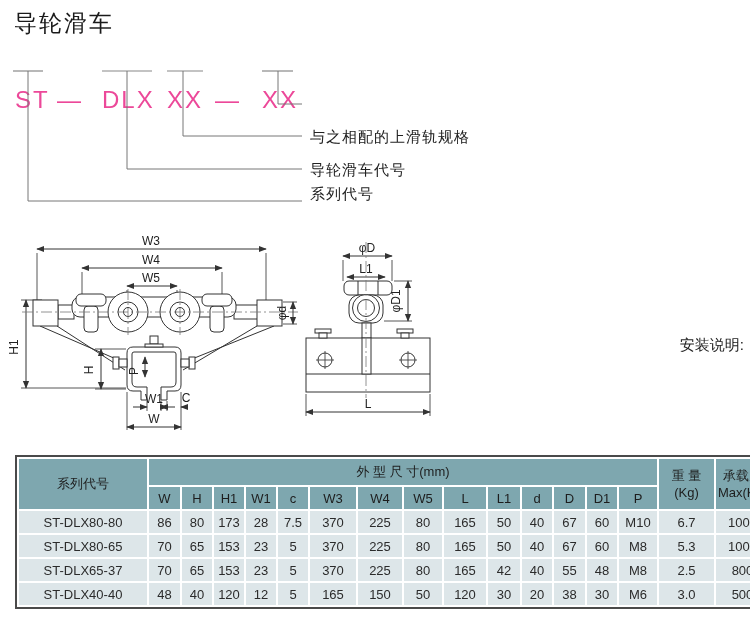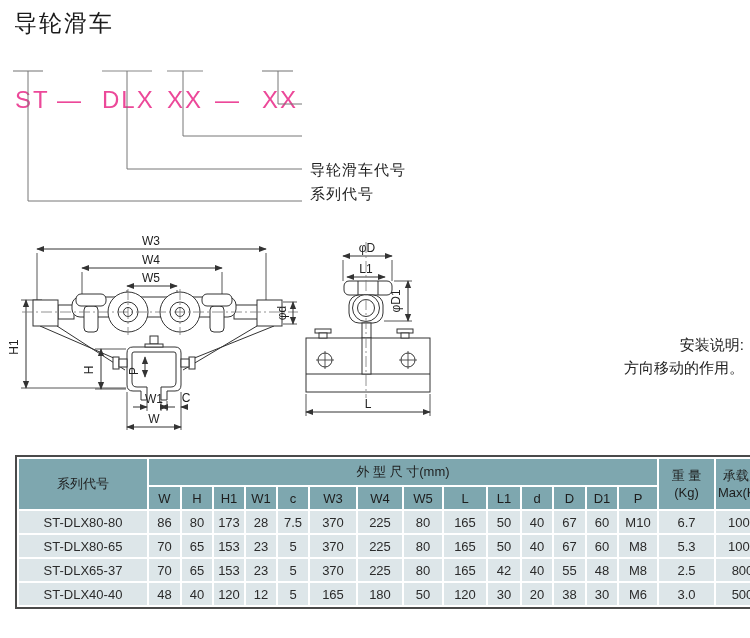--- a/index.html
+++ b/index.html
@@ -53,20 +53,21 @@
       <line x1="262" y1="71" x2="293" y2="71"></line>
     </g>
     <g stroke="#777" stroke-width="1" fill="none">
       <polyline points="28,71 28,201 302,201"></polyline>
       <polyline points="127,71 127,169 302,169"></polyline>
       <polyline points="183,71 183,136 302,136"></polyline>
       <polyline points="278,71 278,104 302,104"></polyline>
     </g>
   </svg>
 
+  <div class="abs code-label" style="top:128px">与之相配的上滑轨规格</div>
   <div class="abs code-label" style="top:161px">导轮滑车代号</div>
   <div class="abs code-label" style="top:185px">系列代号</div>
 
   <svg id="drawing-svg" width="750" height="225" viewBox="0 225 750 225">
     <defs>
       <marker id="ar" viewBox="0 0 10 10" refX="9" refY="5" markerWidth="8" markerHeight="8" orient="auto-start-reverse">
         <path d="M0,1 L10,5 L0,9 z" fill="#333"></path>
       </marker>
     </defs>
 
@@ -202,21 +203,20 @@
 
       <line class="thin" x1="306" y1="394" x2="306" y2="416"></line>
       <line class="thin" x1="430" y1="394" x2="430" y2="416"></line>
       <line class="ln" x1="306" y1="412" x2="430" y2="412" marker-start="url(#ar)" marker-end="url(#ar)"></line>
       <text class="dimtxt" x="368" y="408" text-anchor="middle">L</text>
     </g>
   </svg>
 
   <div id="install-note" class="abs">
     <div>安装说明:</div>
-    <div>方向移动的作用。</div>
   </div>
 
   <div id="spec-table-wrap" class="abs">
     <table class="spec">
       <colgroup>
         <col style="width:128px">
         <col style="width:31px">
           <col style="width:30px">
           <col style="width:30px">
           <col style="width:30px">
@@ -320,21 +320,21 @@
         <td class="dt">800</td>
       </tr>
       <tr class="rowd">
         <td class="dt">ST-DLX40-40</td>
         <td class="dt">48</td>
         <td class="dt">40</td>
         <td class="dt">120</td>
         <td class="dt">12</td>
         <td class="dt">5</td>
         <td class="dt">165</td>
-        <td class="dt">180</td>
+        <td class="dt">150</td>
         <td class="dt">50</td>
         <td class="dt">120</td>
         <td class="dt">30</td>
         <td class="dt">20</td>
         <td class="dt">38</td>
         <td class="dt">30</td>
         <td class="dt">M6</td>
         <td class="dt">3.0</td>
         <td class="dt">500</td>
       </tr>

